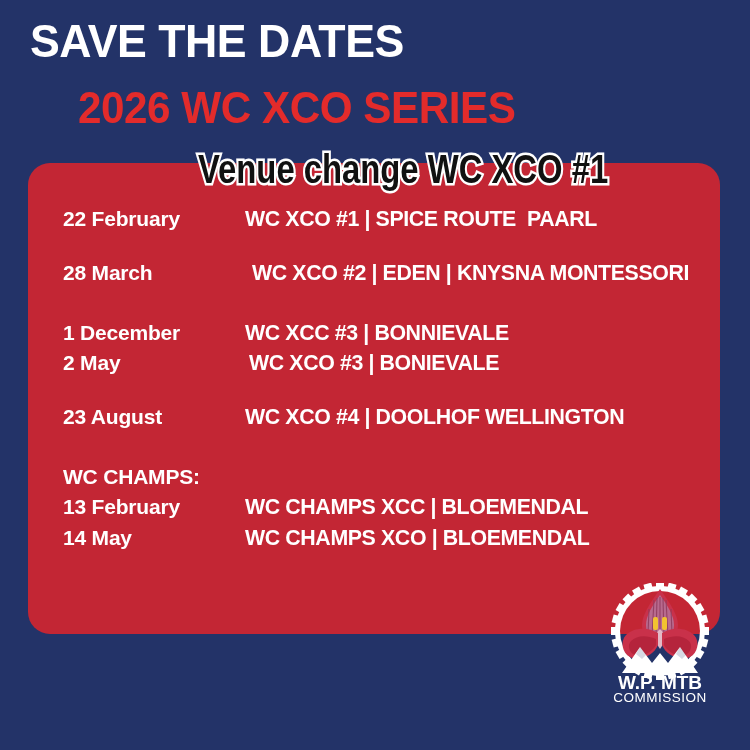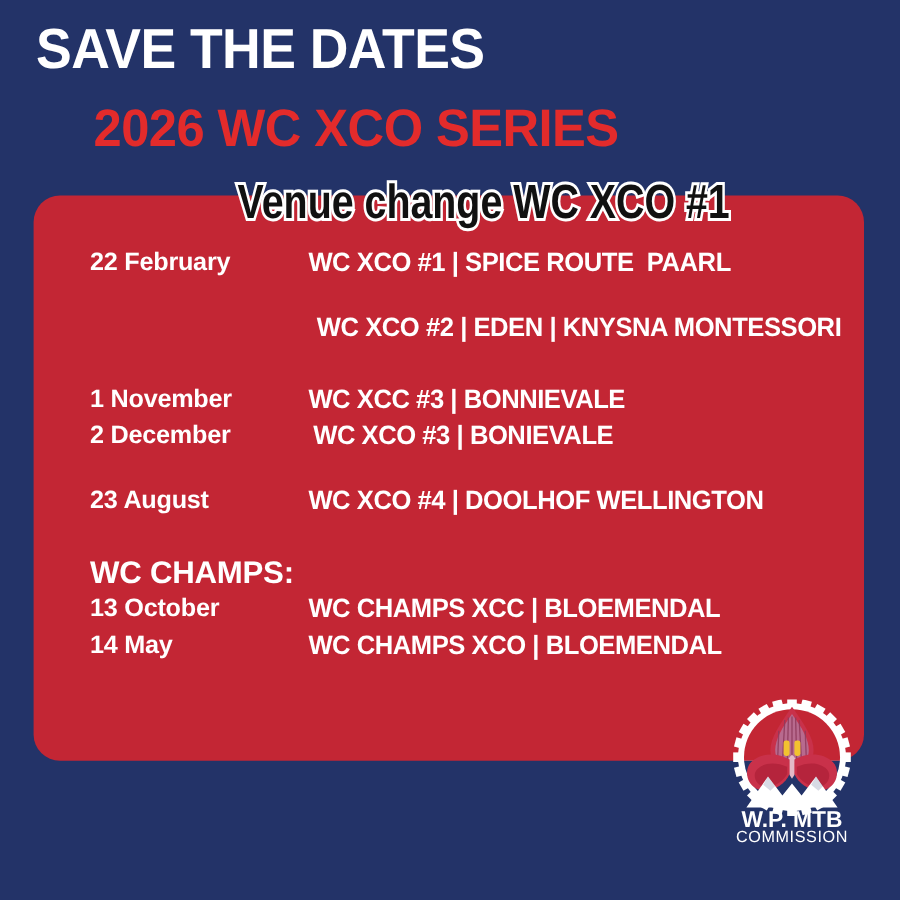--- a/index.html
+++ b/index.html
@@ -90,21 +90,21 @@
   
   .schedule {
     position: absolute;
     left: 28px;
     top: 163px;
     width: 692px;
     z-index: 3;
   }
   .sched-row {
     position: absolute;
-    left: 12px;
+    left: 0;
     width: 628px;
     height: 30px;
     color: #ffffff;
     white-space: nowrap;
   }
   .sched-date {
     position: absolute;
     left: 35px;
     top: 0;
     font-family: "Liberation Sans", sans-serif;
@@ -130,21 +130,21 @@
     transform-origin: left top;
   }
   .sched-event.indent-1 { left: 224px; }
   .sched-event.indent-2 { left: 221px; }
   .sched-heading {
     position: absolute;
     left: 35px;
     top: 0;
     font-family: "Liberation Sans", sans-serif;
     font-weight: bold;
-    font-size: 26px;
+    font-size: 21px;
     line-height: 28px;
     letter-spacing: -0.2px;
     color: #ffffff;
     white-space: nowrap;
   }
 
   
   .logo {
     position: absolute;
     left: 596px;
@@ -171,44 +171,45 @@
   </div>
 
   <div class="schedule">
 
     <div class="sched-row" style="top:42px">
       <span class="sched-date">22 February</span>
       <span class="sched-event">WC XCO #1 | SPICE ROUTE  PAARL</span>
     </div>
 
     <div class="sched-row" style="top:96px">
+      <span class="sched-date">28 March</span>
       <span class="sched-event indent-1">WC XCO #2 | EDEN | KNYSNA MONTESSORI</span>
     </div>
 
     <div class="sched-row" style="top:156px">
-      <span class="sched-date">1 November</span>
+      <span class="sched-date">1 December</span>
       <span class="sched-event">WC XCC #3 | BONNIEVALE</span>
     </div>
 
     <div class="sched-row" style="top:186px">
-      <span class="sched-date">2 December</span>
+      <span class="sched-date">2 May</span>
       <span class="sched-event indent-2">WC XCO #3 | BONIEVALE</span>
     </div>
 
     <div class="sched-row" style="top:240px">
       <span class="sched-date">23 August</span>
       <span class="sched-event">WC XCO #4 | DOOLHOF WELLINGTON</span>
     </div>
 
     <div class="sched-row" style="top:300px">
       <span class="sched-heading">WC CHAMPS:</span>
     </div>
 
     <div class="sched-row" style="top:330px">
-      <span class="sched-date">13 October</span>
+      <span class="sched-date">13 February</span>
       <span class="sched-event">WC CHAMPS XCC | BLOEMENDAL</span>
     </div>
 
     <div class="sched-row" style="top:361px">
       <span class="sched-date">14 May</span>
       <span class="sched-event">WC CHAMPS XCO | BLOEMENDAL</span>
     </div>
 
   </div>
 

